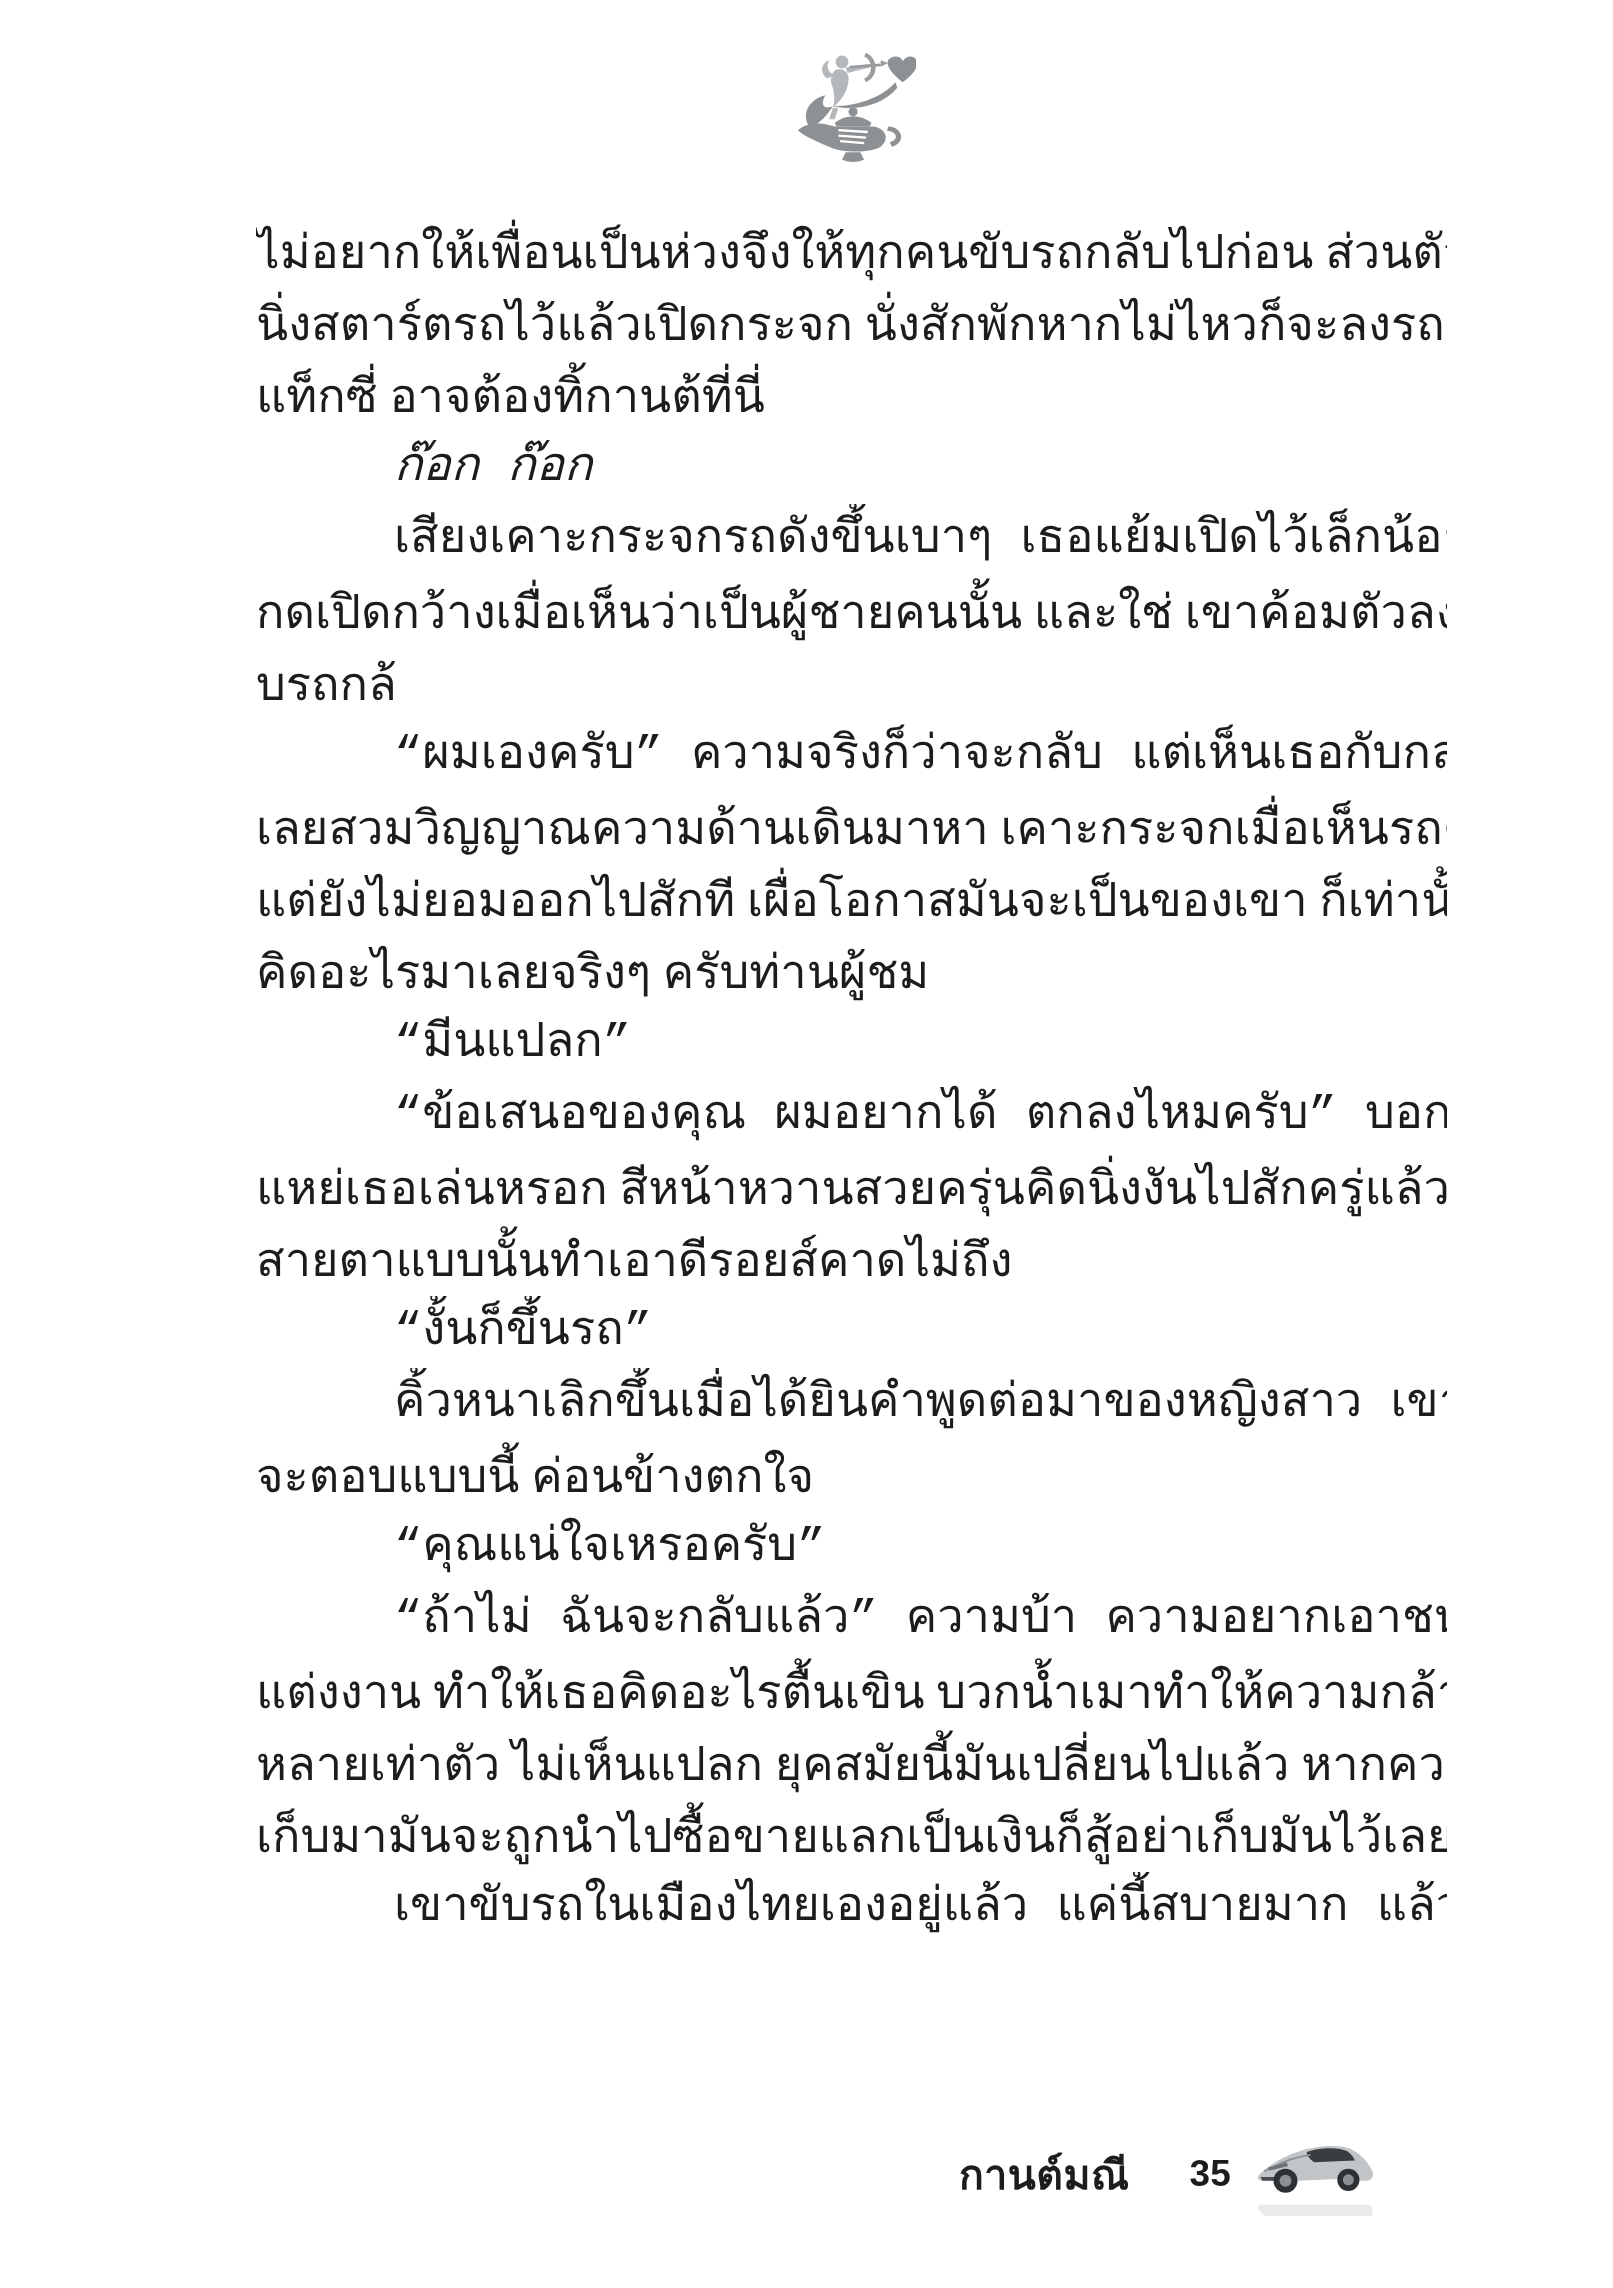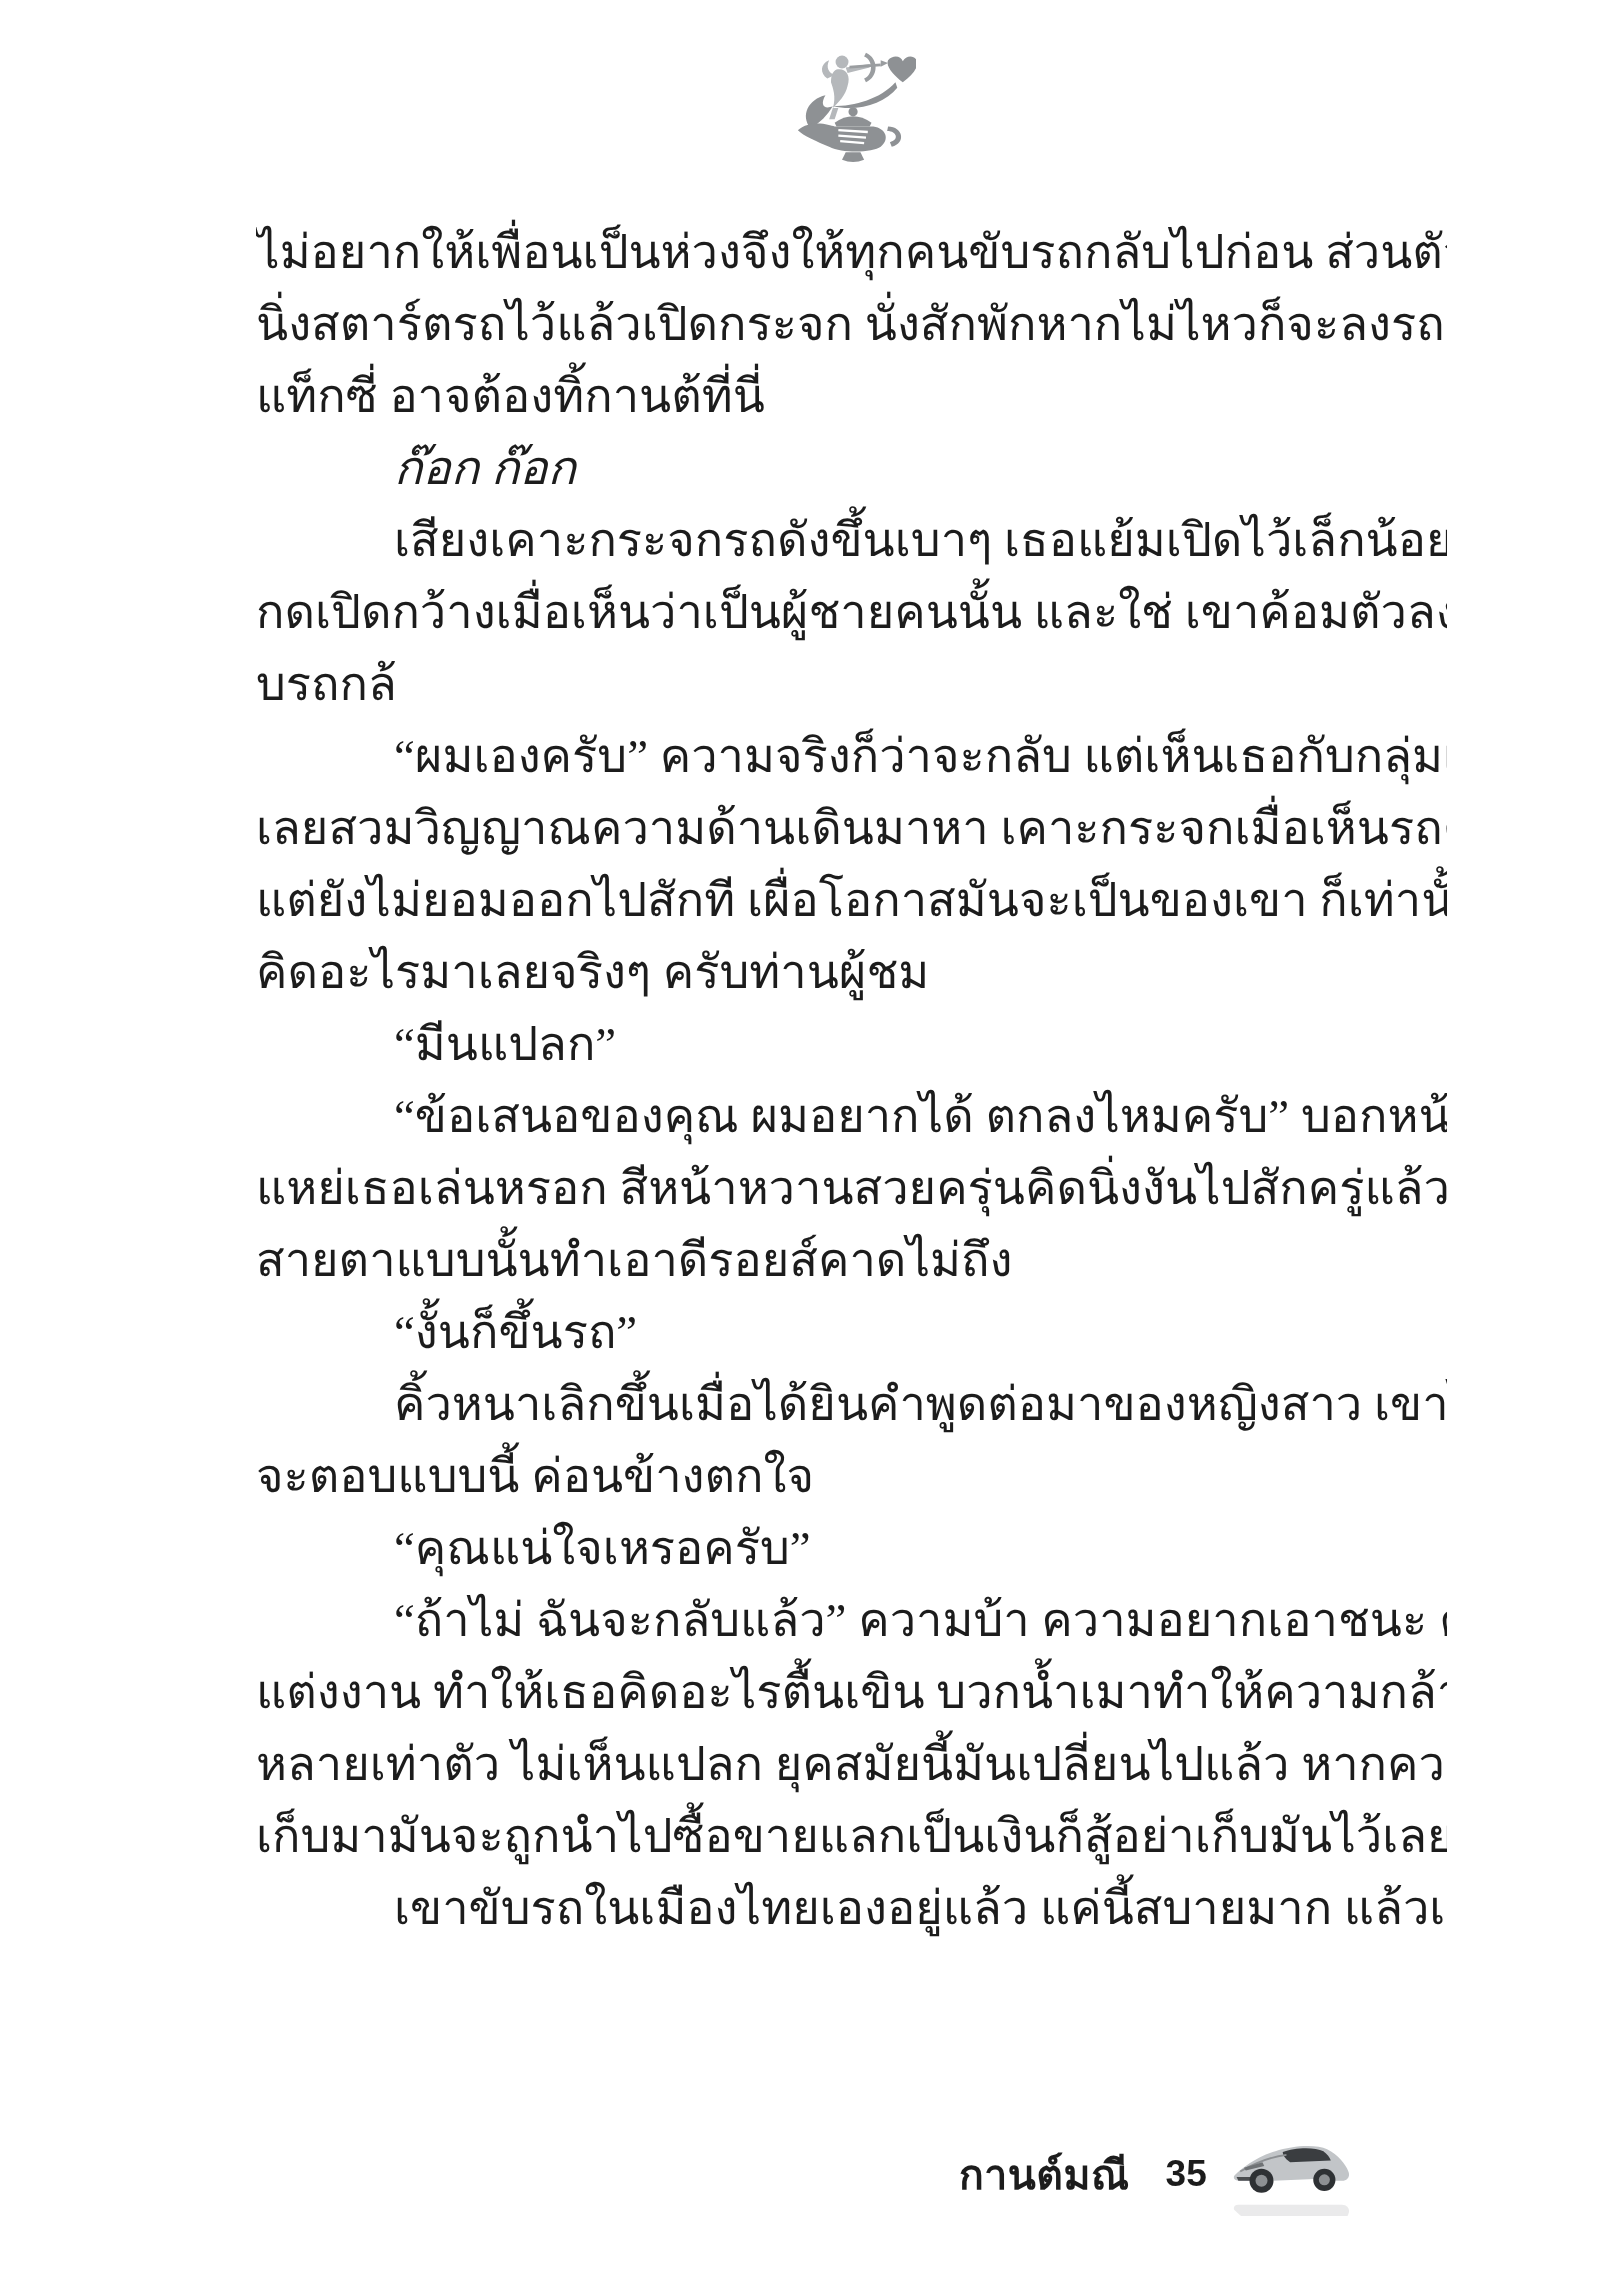--- a/index.html
+++ b/index.html
@@ -32,40 +32,40 @@
     font-size: 47px;
     line-height: 72px;
   }
   .para { margin: 0; padding: 0; }
   .para.italic { font-style: italic; }
   .line {
     white-space: nowrap;
     overflow: hidden;
     height: 72px;
   }
-  .line.indent { padding-left: 138px; }
+  .line.indent { padding-left: 138px; font-family: Liberation Mono, monospace; }
   .footer {
     position: absolute;
     top: 2123px;
     left: 959px;
     width: 434px;
     height: 102px;
     display: flex;
     align-items: center;
   }
   .footer .book-title {
     font-weight: bold;
     font-size: 41px;
     letter-spacing: 0.5px;
   }
   .footer .page-number {
     font-weight: bold;
     font-size: 37px;
     font-family: "Liberation Sans", "DejaVu Sans", sans-serif;
-    margin-left: 36px;
+    margin-left: 60px;
   }
   .footer .car {
     width: 122px;
     height: 89px;
     margin-left: 24px;
     margin-top: -5.5px;
   }
 </style>
 </head>
 <body>

